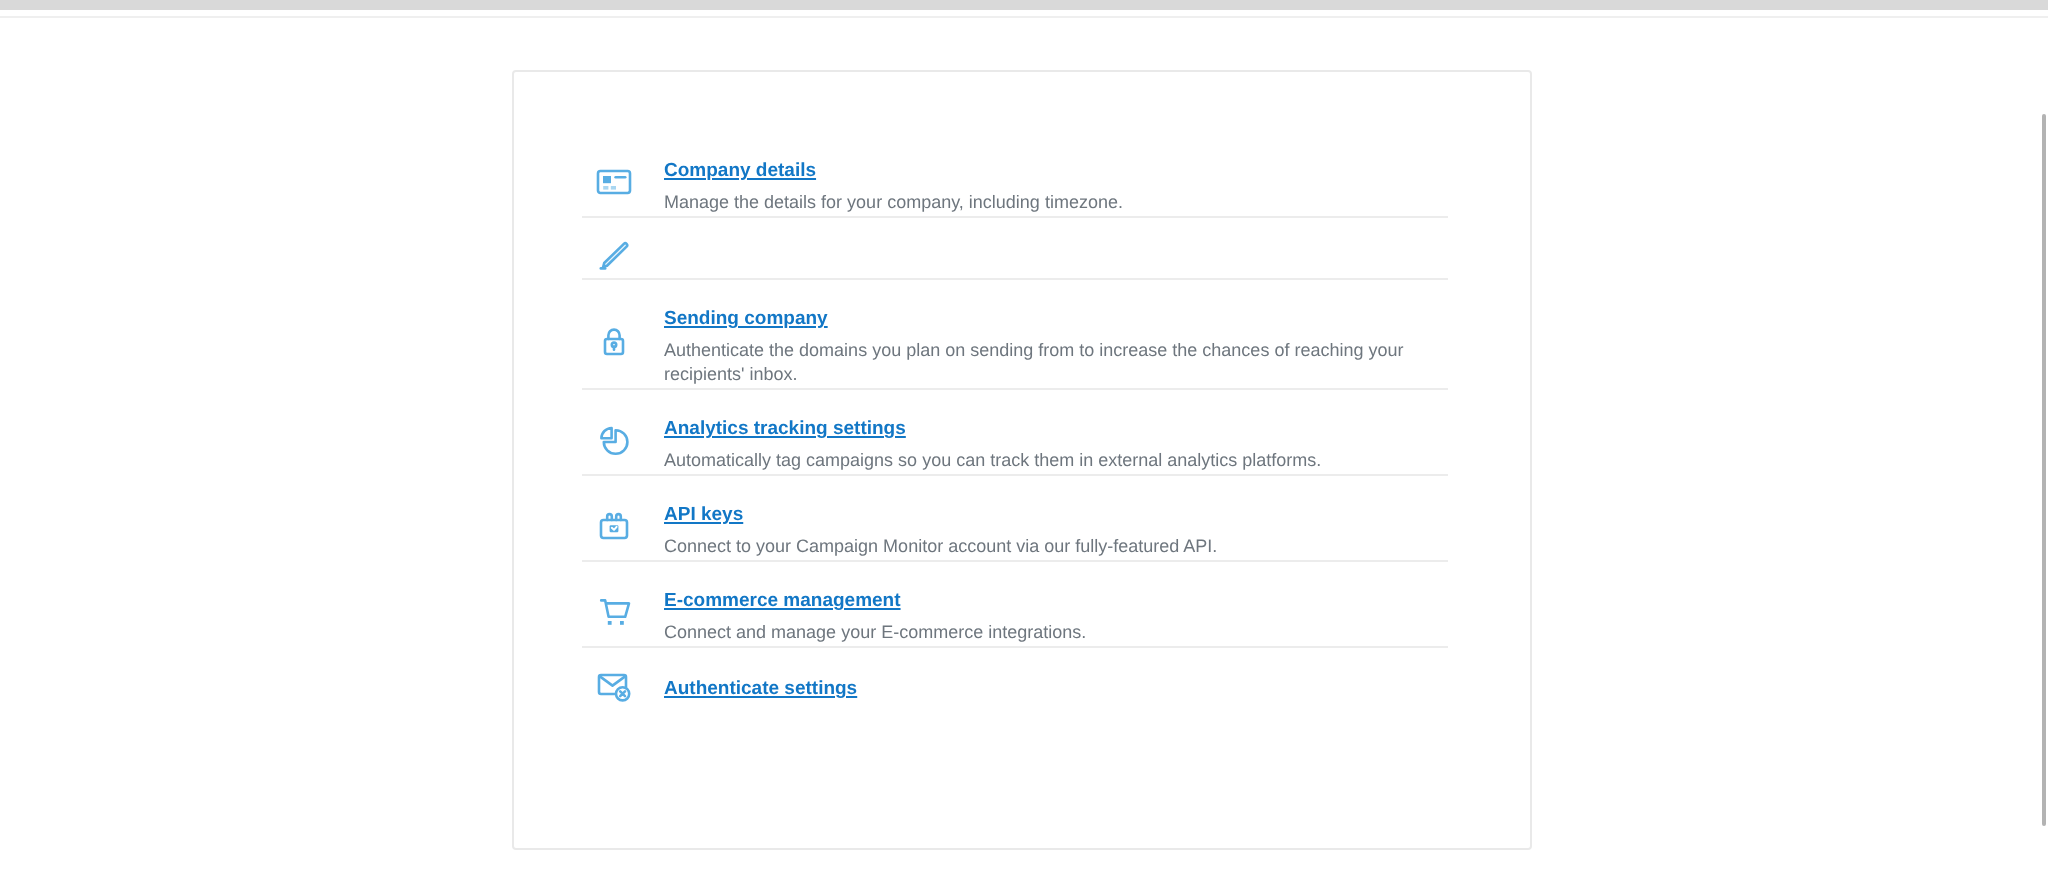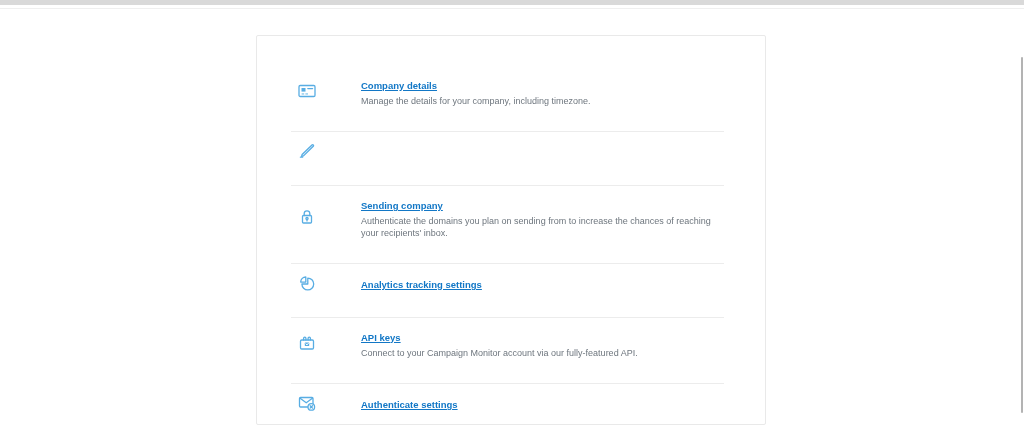--- a/index.html
+++ b/index.html
@@ -32,24 +32,23 @@
     width: 510px; height: 390px;
     background: #ffffff;
     border: 1px solid #e9e9e9;
     border-radius: 2px;
     padding-top: 30px;
   }
   .settings-row {
     display: flex;
     align-items: center;
     margin: 0 41px 0 34px;
-    padding: 9px 0 24px 0;
+    padding: 9px 0 1px 0;
     border-bottom: 1px solid #ececec;
     cursor: pointer;
-    gap: 29px;
   }
   .settings-row:last-child { border-bottom: none; }
   .row-icon {
     flex: 0 0 20px;
     width: 20px; height: 20px;
     margin-left: 6px;
     margin-right: 15px;
   }
   .row-icon svg { display: block; width: 20px; height: 20px; }
   .row-text { flex: 1; }
@@ -120,39 +119,53 @@
 
   <div class="settings-row">
     <span class="row-icon">
       <svg viewBox="0 0 20 20" fill="none" stroke="#58ade3" stroke-width="1.3" stroke-linecap="round" stroke-linejoin="round">
         <path d="M10.8 11 L4.9 11 A5.9 5.9 0 1 0 10.8 5.1 Z"></path>
         <path d="M8.8 9.1 L8.8 4 A5.2 5.2 0 0 0 3.7 9.1 Z"></path>
       </svg>
     </span>
     <div class="row-text">
       <a class="row-title">Analytics tracking settings</a>
+      <div class="row-desc">Automatically tag campaigns so you can track them in external analytics platforms.</div>
     </div>
   </div>
 
   <div class="settings-row">
     <span class="row-icon">
       <svg viewBox="0 0 20 20" fill="none" stroke="#58ade3" stroke-width="1.3" stroke-linecap="round" stroke-linejoin="round">
         <rect x="3.5" y="7" width="13" height="9" rx="1.2"></rect>
         <path d="M6.6 7 V5.2 a1.15 1.15 0 0 1 2.3 0 V7"></path>
         <path d="M11.1 7 V5.2 a1.15 1.15 0 0 1 2.3 0 V7"></path>
         <rect x="7.8" y="9.6" width="4.4" height="3.5" rx="0.6" fill="#58ade3" stroke="none"></rect>
         <path d="M8.9 10.9 l1.1 1 1.3-1.5" stroke="#ffffff" stroke-width="1"></path>
       </svg>
     </span>
     <div class="row-text">
       <a class="row-title">API keys</a>
       <div class="row-desc">Connect to your Campaign Monitor account via our fully-featured API.</div>
     </div>
   </div>
 
+  <div class="settings-row">
+    <span class="row-icon">
+      <svg viewBox="0 0 20 20" fill="none" stroke="#58ade3" stroke-width="1.3" stroke-linecap="round" stroke-linejoin="round">
+        <path d="M3.6 4.2 h2 l1.7 8.2 h8.3 l1.9-6.7 H6.4"></path>
+        <rect x="6.9" y="14.5" width="1.9" height="1.9" fill="#58ade3" stroke="none"></rect>
+        <rect x="13" y="14.5" width="1.9" height="1.9" fill="#58ade3" stroke="none"></rect>
+      </svg>
+    </span>
+    <div class="row-text">
+      <a class="row-title">E-commerce management</a>
+      <div class="row-desc">Connect and manage your E-commerce integrations.</div>
+    </div>
+  </div>
 
   <div class="settings-row">
     <span class="row-icon">
       <svg viewBox="0 0 20 20" fill="none" stroke="#58ade3" stroke-width="1.3" stroke-linecap="round" stroke-linejoin="round">
         <rect x="2.5" y="4.5" width="13.5" height="9.5" rx="1"></rect>
         <path d="M3.1 5.3 l6.15 4.5 6.15-4.5"></path>
         <circle cx="14.3" cy="13.9" r="3.3" fill="#ffffff"></circle>
         <path d="M13.1 12.7 l2.4 2.4 M15.5 12.7 l-2.4 2.4"></path>
       </svg>
     </span>

